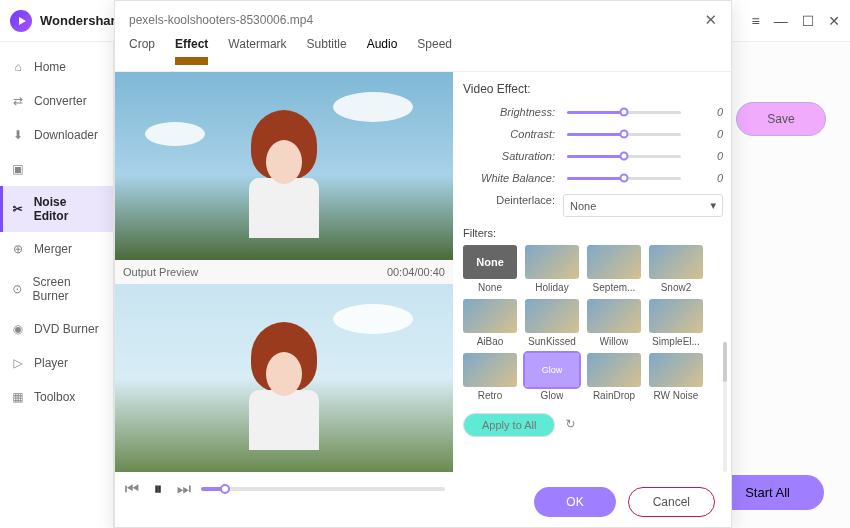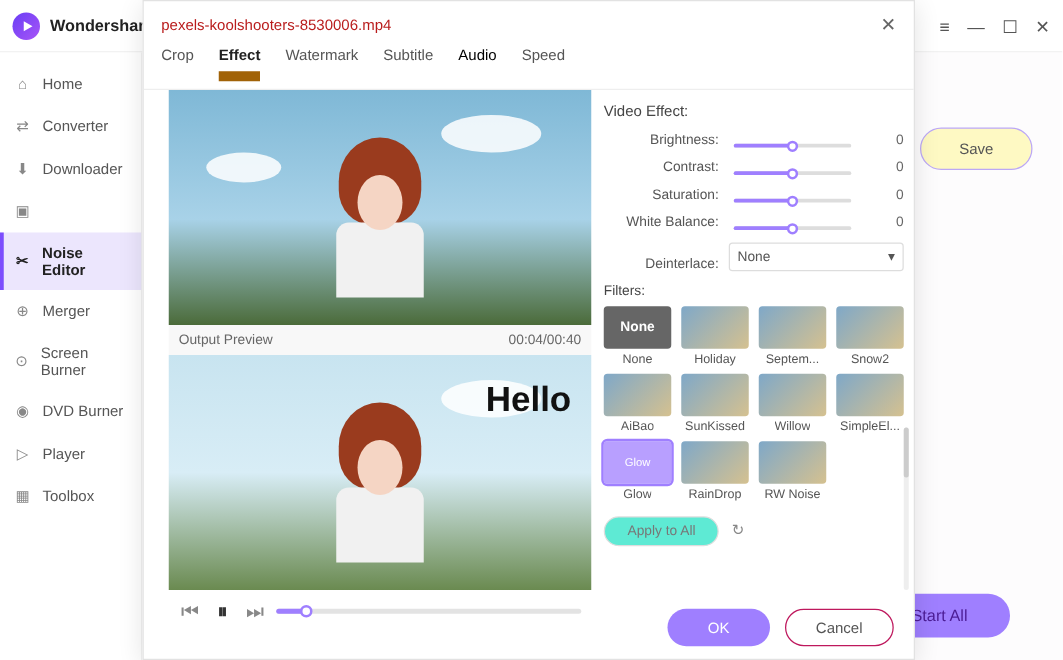--- a/index.html
+++ b/index.html
@@ -11,60 +11,60 @@
 .winbtns { display: flex; gap: 14px; color: #555; font-size: 14px; }
 .winbtns span { cursor: pointer; }
 .main { display: flex; height: calc(528px - 42px); }
 .sidebar { width: 114px; border-right: 1px solid #eee; padding-top: 8px; background:#fff; }
 .sitem { display: flex; align-items: center; gap: 8px; padding: 9px 10px; font-size: 12px; color: #555; cursor: pointer; }
 .sitem.active { background: #ece6fd; color: #222; font-weight: 600; border-left: 3px solid #7c4dfd; padding-left:7px;}
 .sicon { width: 16px; height: 16px; display: inline-flex; align-items:center; justify-content:center; color:#888;}
 .sitem.active .sicon{color:#222;}
 .content { flex: 1; position: relative; background:#fdfcfd; }
 .rightactions { position: absolute; right: 24px; top: 60px; width: 90px; }
-.rabtn { display:flex;align-items:center;justify-content:center; padding: 9px 0; border:1px solid #bca8f5; border-radius: 18px; font-size: 12px; color:#555; margin-bottom:8px; background:#fef9c3; cursor:pointer;text-align:center;}
-.startall { position:absolute; right:42px; bottom:18px; background:#9f7fff; color:#4c1d95; border:none; padding:10px 34px; border-radius:20px; font-size:13px; cursor:pointer;}
+.rabtn { display:flex;align-items:center;justify-content:center; padding: 9px 0; border:1px solid #bca8f5; border-radius: 18px; font-size: 12px; color:#555; margin-bottom:8px; background:#f0abfc; cursor:pointer;text-align:center;}
+.startall { position:absolute; right:26px; bottom:18px; background:#9f7fff; color:#000000; border:none; padding:10px 34px; border-radius:20px; font-size:13px; cursor:pointer;}
 .bottombar { position:absolute; bottom:14px; left:10px; display:flex; gap:18px; color:#777;}
 .bottombar span{font-size:16px;cursor:pointer;}
 
 .modal { position: absolute; top: 0; left: 114px; width: 618px; height: 528px; background: #fff; box-shadow: 0 4px 20px rgba(0,0,0,.12); z-index:10; border:1px solid #e2e2e2; }
 .mhead { display:flex; align-items:center; padding: 10px 14px 0; }
-.mtitle { font-size: 12px; color:#b91c1c; flex:1; }
+.mtitle { font-size: 12px; color:#737373; flex:1; }
 .mclose { color:#666; cursor:pointer; font-size:15px; }
 .tabs { display:flex; gap:20px; padding: 8px 14px 6px; border-bottom:1px solid #eee; font-size:12px; }
 .tab { color:#555; cursor:pointer; padding-bottom:6px; }
 .tab.active { color:#222; font-weight:600; border-bottom:8px solid #a16207; }
 .tab.disabled { color:#000000; }
 .mbody { display:flex; height: 430px; }
-.mleft { width: 338px; padding:0;margin-left:20px; }
+.mleft { width: 338px; padding:0; }
 .preview { width:338px; height:188px; background:linear-gradient(180deg,#7fb8d6 0%,#a8d2e8 55%,#4b6b3a 100%); position:relative; overflow:hidden;}
 .cloud{position:absolute;background:rgba(255,255,255,.85);border-radius:50%;}
 .c1{width:80px;height:30px;top:20px;right:40px;} .c2{width:60px;height:24px;top:50px;left:30px;}
 .person{position:absolute;left:50%;bottom:0;transform:translateX(-50%);width:110px;height:150px;}
 .hair{width:66px;height:70px;background:#9a3b1e;border-radius:50% 50% 40% 40%;margin:0 auto;}
 .face{width:36px;height:44px;background:#f5d5c4;border-radius:50%;margin:-40px auto 0;position:relative;z-index:2;}
 .body{width:70px;height:60px;background:#f1f1f1;margin:-6px auto 0;border-radius:10px 10px 0 0;}
 .previewbar { display:flex; padding:6px 8px; font-size:11px; color:#666; justify-content:space-between; background:#f8f8f8;}
 .preview2{background:linear-gradient(180deg,#c8e4f0 0%,#d8edf6 50%,#6a8a50 100%);}
 .hello{position:absolute;right:16px;top:20px;font-weight:700;font-size:28px;color:#111;}
 .playctrl { display:flex; align-items:center; gap:8px; padding:8px 8px; }
 .pcbtn{width:18px;height:18px;display:flex;align-items:center;justify-content:center;color:#888;cursor:pointer;}
 .timeline{flex:1;height:4px;background:#e3e3e3;border-radius:2px;position:relative;}
 .tfill{position:absolute;left:0;top:0;height:100%;width:10%;background:#9f7fff;border-radius:2px;}
 .thandle{position:absolute;left:10%;top:50%;width:10px;height:10px;background:#fff;border:2px solid #9f7fff;border-radius:50%;transform:translate(-50%,-50%);}
 
 .mright { flex:1; padding:10px 8px 0 10px; font-size:12px; color:#555; overflow:hidden;}
 .sect { font-size:12px; color:#444; margin-bottom:10px;}
-.slider-row{display:flex;align-items:flex-end;margin-bottom:10px;gap:12px;}
+.slider-row{display:flex;align-items:center;margin-bottom:10px;gap:12px;font-style:italic;}
 .slider-row label{width:92px;text-align:right;color:#555;font-size:11px;}
 .slider{flex:1;height:3px;background:#ddd;border-radius:2px;position:relative;cursor:pointer;}
 .sfill{position:absolute;left:0;top:0;height:100%;width:50%;background:#9f7fff;border-radius:2px;}
 .shandle{position:absolute;left:50%;top:50%;width:9px;height:9px;background:#fff;border:2px solid #9f7fff;border-radius:50%;transform:translate(-50%,-50%);}
 .sval{width:30px;text-align:right;color:#666;font-size:11px;}
-.selrow{display:flex;align-items:flex-end;gap:8px;margin-bottom:10px;}
+.selrow{display:flex;align-items:flex-start;gap:8px;margin-bottom:10px;}
 .selrow label{width:92px;text-align:right;font-size:11px;}
 .select{flex:1;border:1px solid #ddd;border-radius:3px;padding:4px 6px;font-size:11px;background:#fff;display:flex;justify-content:space-between;align-items:center;cursor:pointer;}
 .enhrow{display:flex;align-items:center;gap:8px;margin-bottom:14px;}
 .enhrow label:first-child{width:92px;text-align:right;font-size:11px;}
 .chk{width:12px;height:12px;border:1px solid #bbb;background:#fff;cursor:pointer;}
 .flabel{font-size:11px;color:#444;margin-bottom:6px;}
 .fgrid{display:grid;grid-template-columns:repeat(4,54px);gap:6px 8px;}
 .fcell{display:flex;flex-direction:column;align-items:center;cursor:pointer;}
 .fthumb{width:54px;height:34px;border-radius:3px;background:linear-gradient(135deg,#7fa8c8,#d5c190);display:flex;align-items:center;justify-content:center;font-size:9px;color:#fff;}
 .fthumb.none{background:#666;font-weight:600;font-size:11px;}
@@ -172,21 +172,20 @@
             <div class="face"></div>
             <div class="body"></div>
           </div>
       </div>
       <div class="previewbar">
         <span>Output Preview</span>
         <span>00:04/00:40</span>
       </div>
       <div class="preview preview2">
         <div class="cloud c1"></div>
-        <div class="hello">Hello</div>
         <div class="person">
             <div class="hair"></div>
             <div class="face"></div>
             <div class="body"></div>
           </div>
       </div>
       <div class="playctrl">
         <div class="pcbtn">⏮</div>
         <div class="pcbtn" style="color:#333;font-weight:700">⏸</div>
         <div class="pcbtn">⏭</div>
@@ -267,20 +266,24 @@
           </div>
           <div class="fcell">
             <div class="fthumb"></div>
             <div class="flbl">Willow</div>
           </div>
           <div class="fcell">
             <div class="fthumb"></div>
             <div class="flbl">SimpleEl...</div>
           </div>
           <div class="fcell">
+            <div class="fthumb"></div>
+            <div class="flbl">Retro</div>
+          </div>
+          <div class="fcell">
             <div class="fthumb active">Glow</div>
             <div class="flbl">Glow</div>
           </div>
           <div class="fcell">
             <div class="fthumb"></div>
             <div class="flbl">RainDrop</div>
           </div>
           <div class="fcell">
             <div class="fthumb"></div>
             <div class="flbl">RW Noise</div>

